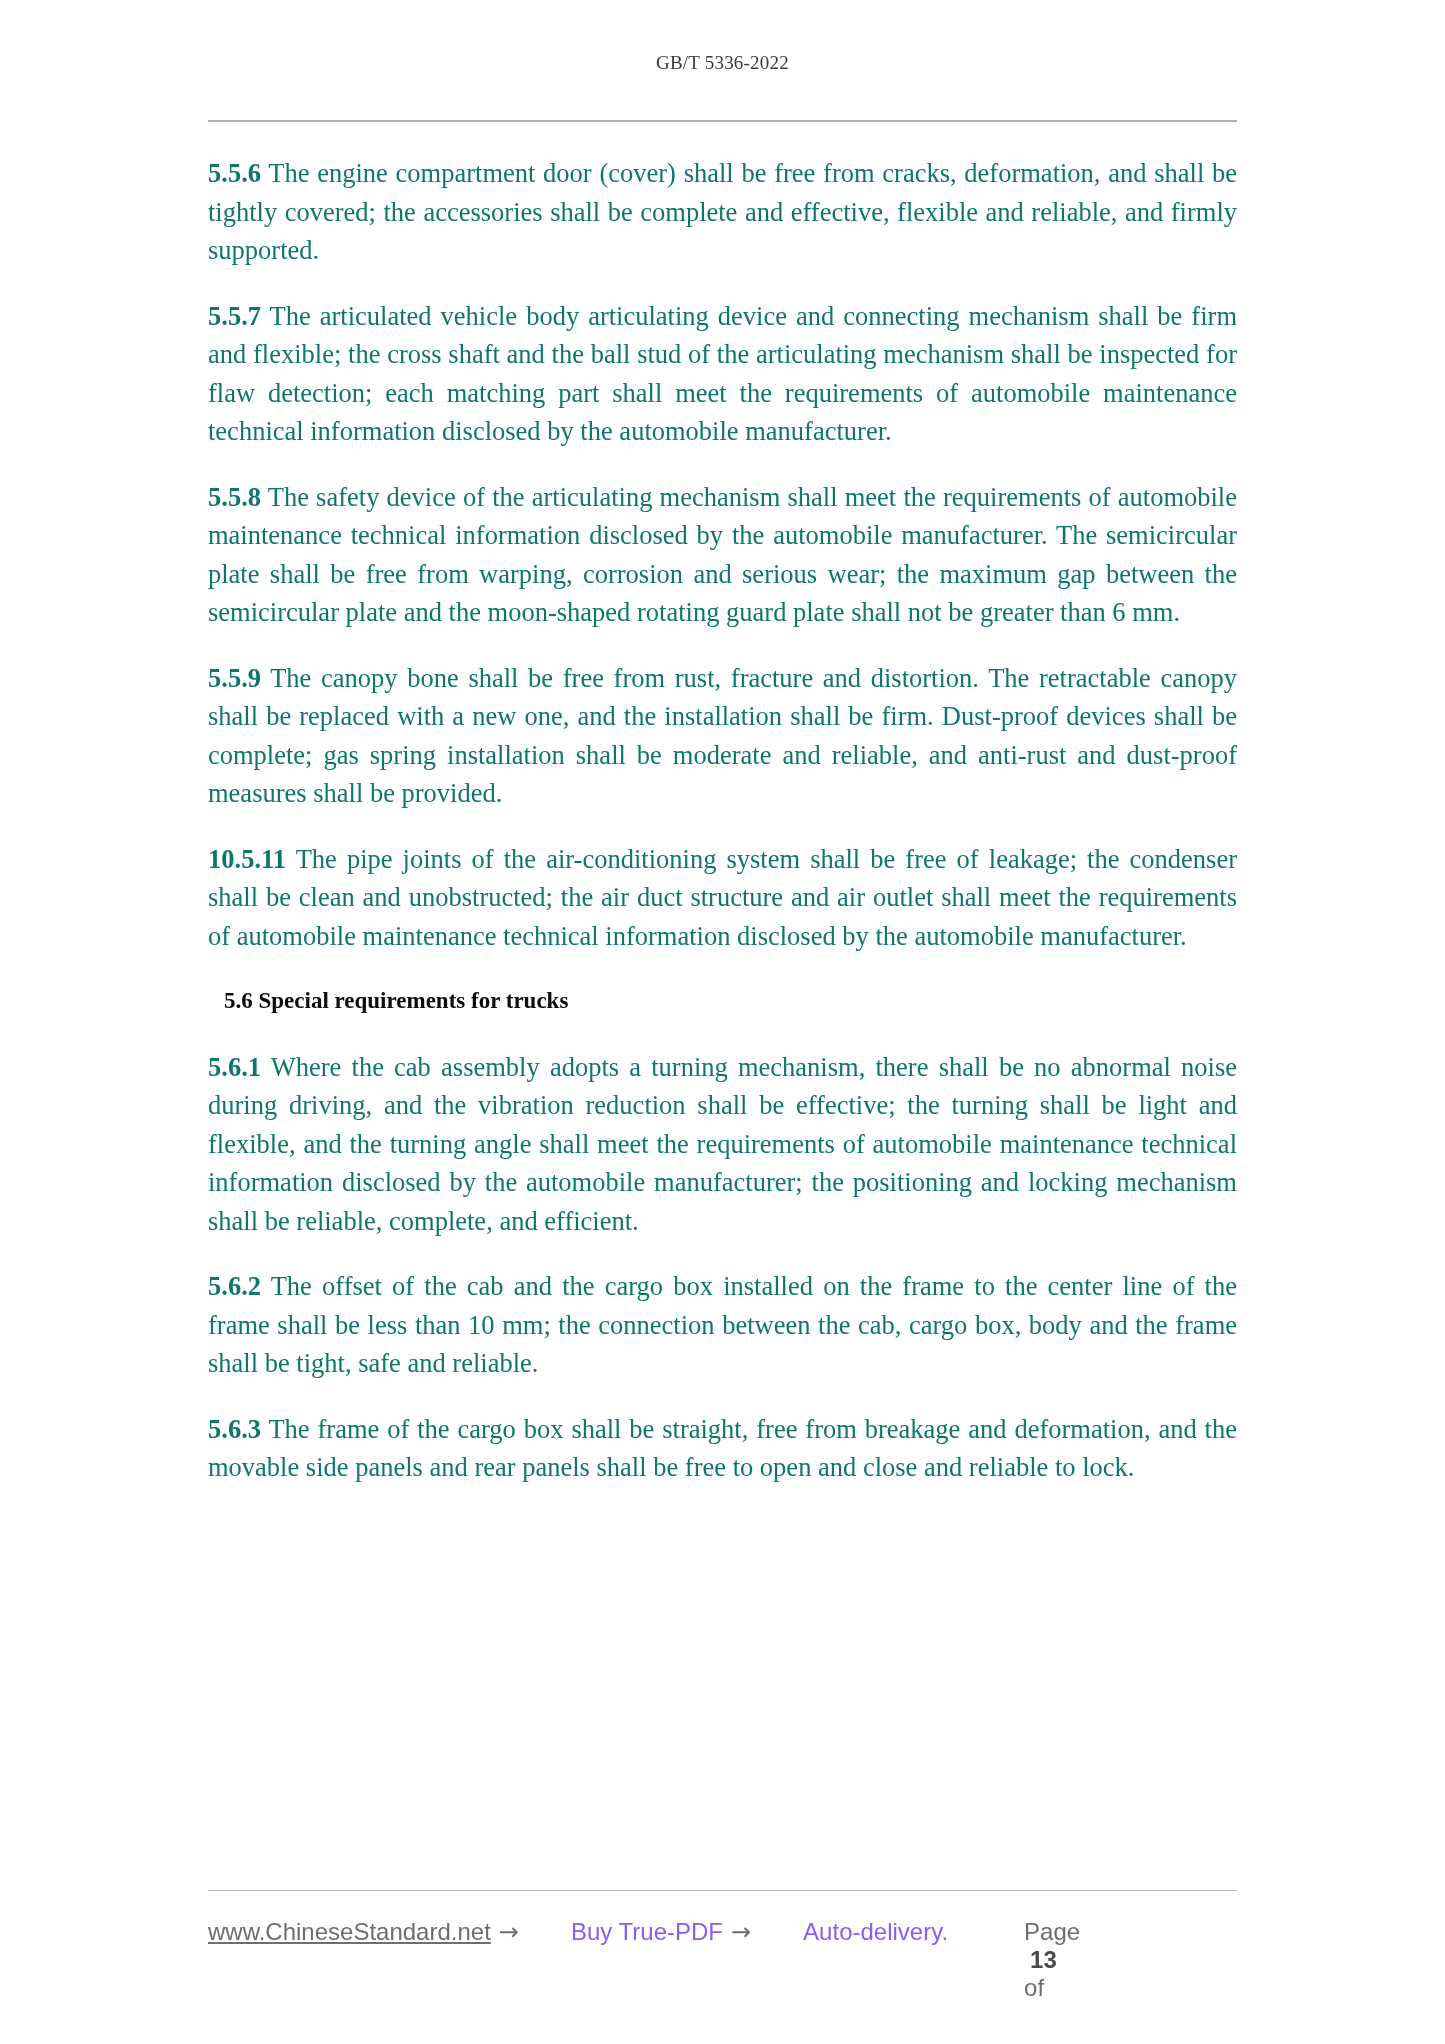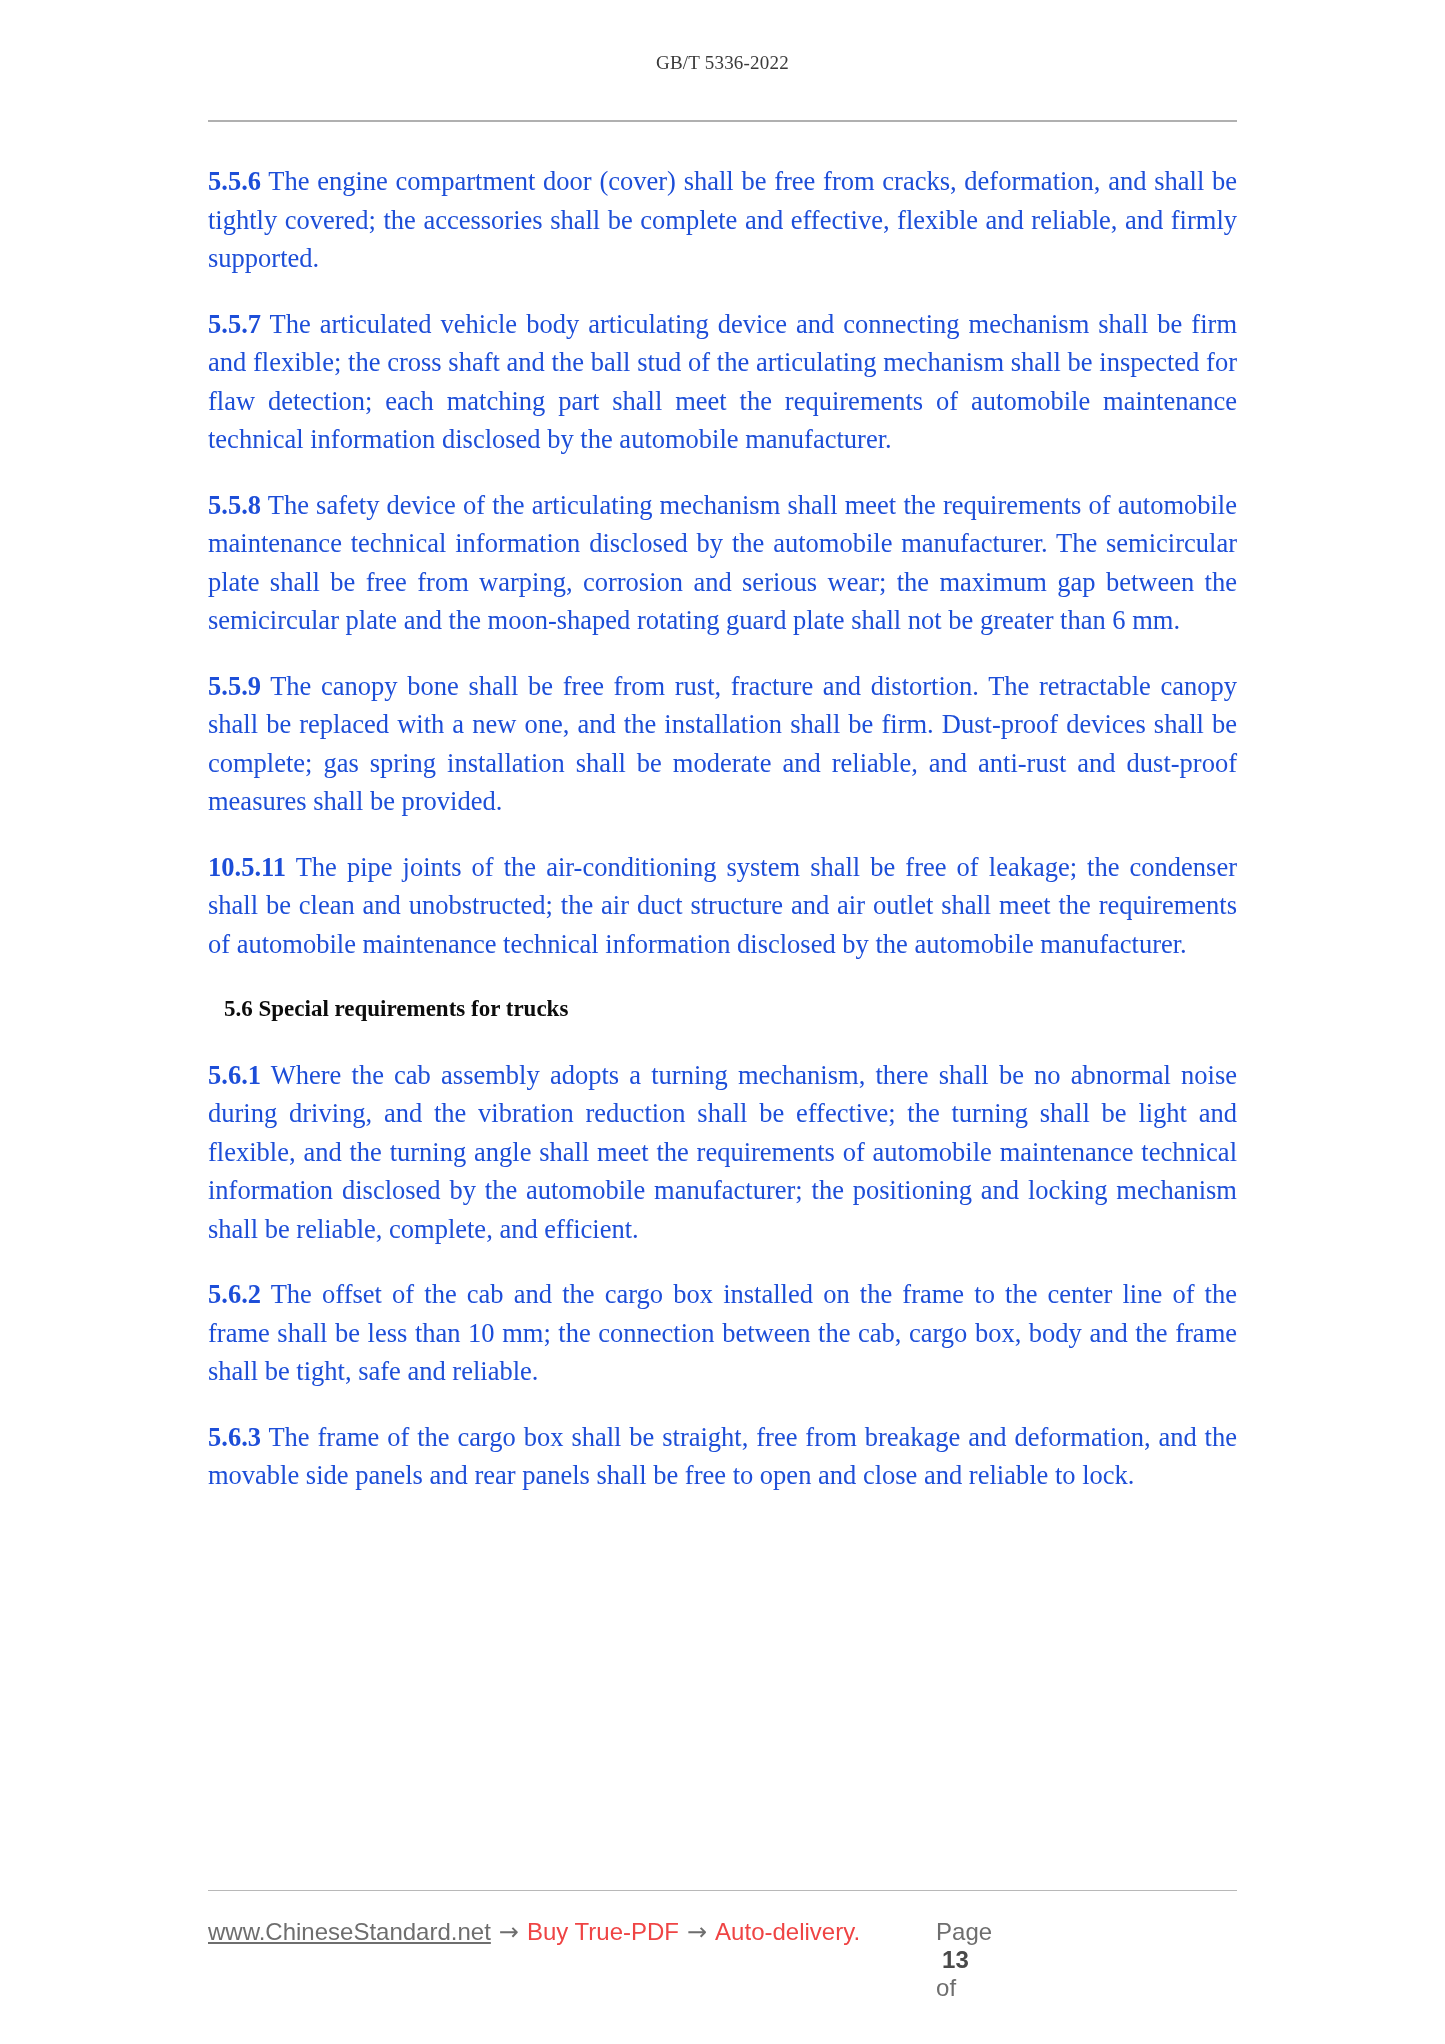--- a/index.html
+++ b/index.html
@@ -44,24 +44,24 @@
   
   .content {
     position: absolute;
     left: 208px;
     top: 150px;
     width: 1029px;
   }
   .para {
     font-size: 26.5px;
     line-height: 38.5px;
-    color: #1d4ed8;
+    color: #0f766e;
     text-align: justify;
     text-justify: inter-word;
-    margin: 12px 0 27px 0;
+    margin: 4px 0 27px 0;
     -webkit-hyphens: none;
     hyphens: none;
   }
   .para .num {
     font-weight: bold;
   }
   .subhead {
     font-size: 23px;
     line-height: 38.5px;
     color: #0c0c0c;
@@ -96,21 +96,21 @@
     align-items: center;
   }
   .footer-url {
     text-decoration: underline;
     color: #6e6e6e;
   }
   .footer-arrow {
     margin: 0 8px;
     font-family: "DejaVu Sans", sans-serif;
   }
-  .footer-buy, .footer-auto { color: #ef4444; }
+  .footer-buy, .footer-auto { color: #8b5cf6; margin-left: 44px; }
   .footer-right {
     margin-left: 76px;
     display: flex;
     align-items: flex-start;
     flex-direction: column;
   }
   .footer-page-label { color: #6e6e6e; }
   .footer-page-num {
     font-weight: bold;
     color: #4a4a4a;

